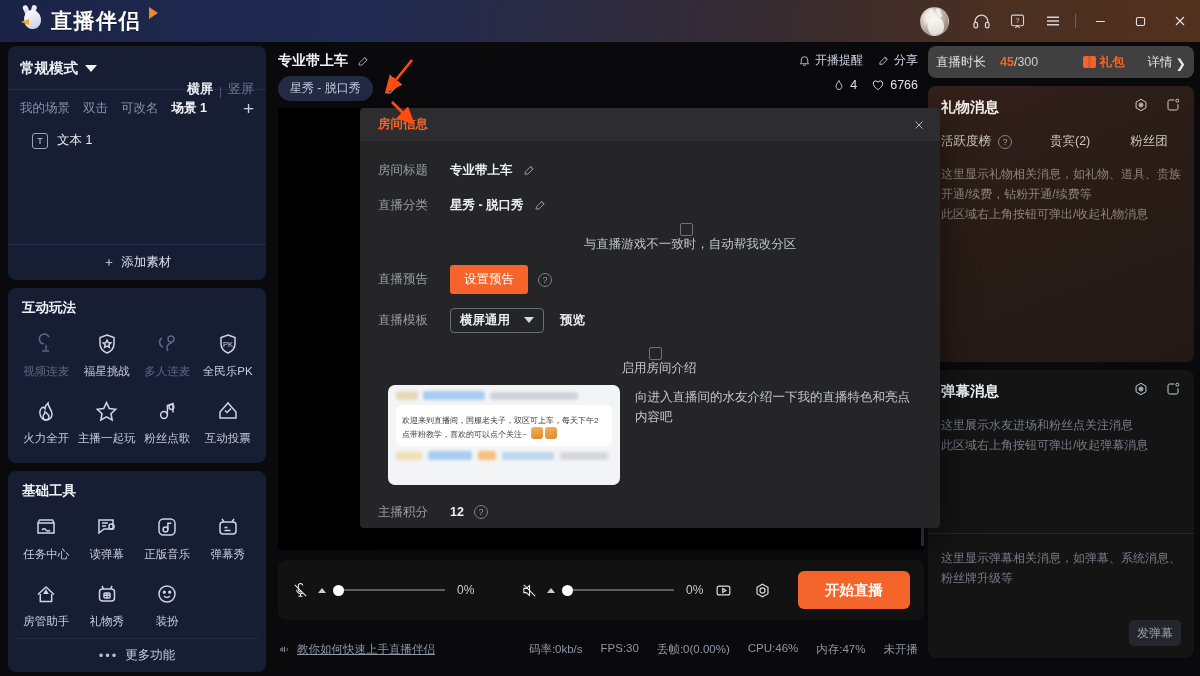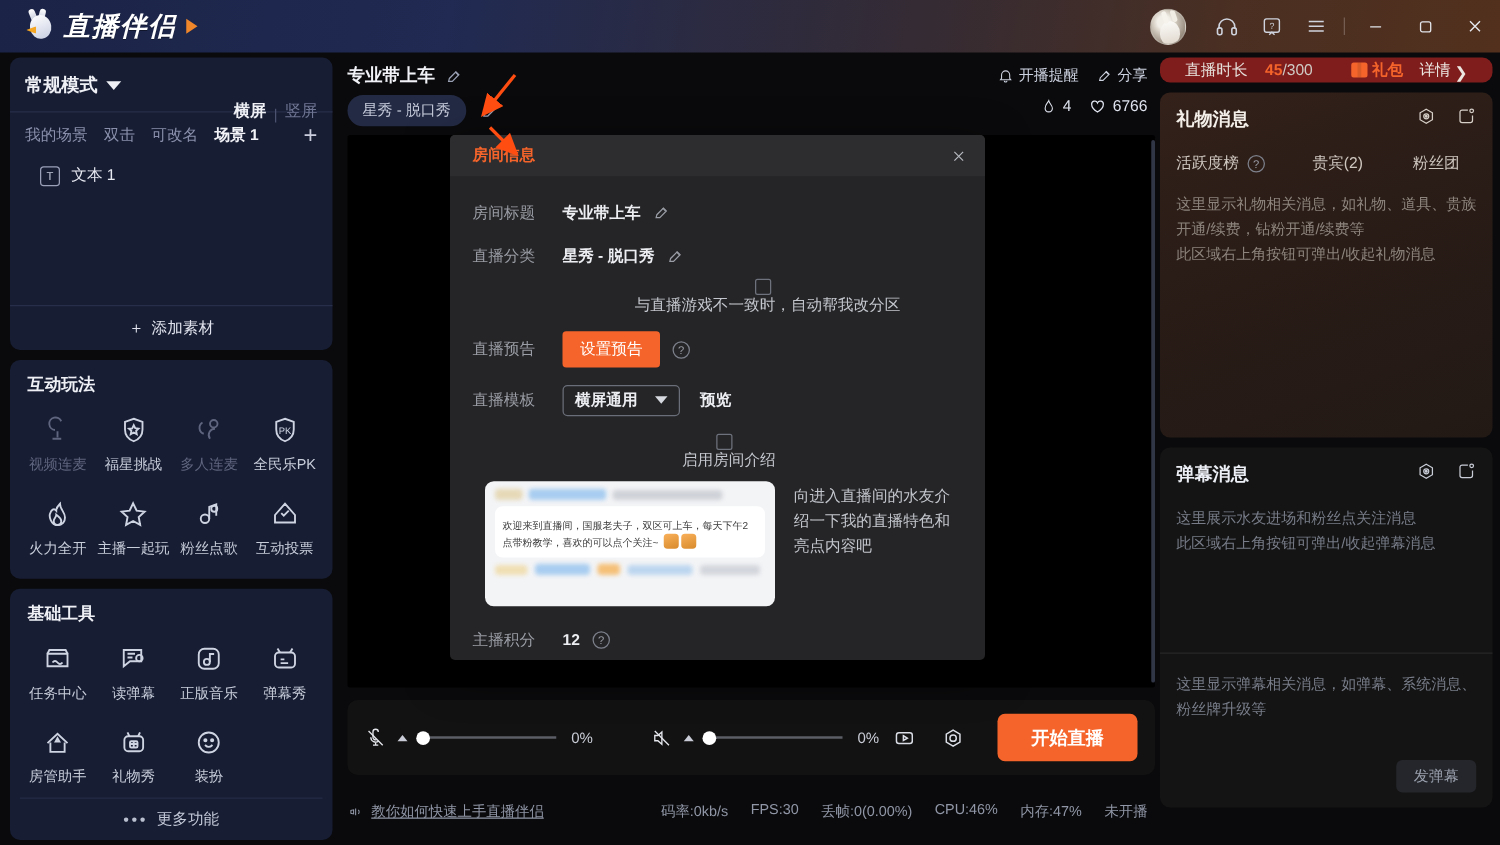--- a/index.html
+++ b/index.html
@@ -12,23 +12,22 @@
     -webkit-font-smoothing: antialiased;
   }
 
   
   #titlebar {
     position: absolute; left: 0; top: 0; width: 1200px; height: 42px;
     background: linear-gradient(100deg, #1b2346 0%, #202a52 30%, #352b33 62%, #4a2f22 82%, #52301d 100%);
     display: flex; align-items: center;
   }
   #titlebar .brand {
-    display: flex; align-items: center; gap: 7px;
+    display: flex; gap: 7px;
     margin-left: 18px;
-    font-style: italic;
   }
   .brand-mark {
     width: 26px; height: 24px; position: relative;
     display: flex; align-items: center; justify-content: center;
   }
   .brand-mark .body {
     width: 17px; height: 19px; border-radius: 50% 50% 48% 48%;
     background: linear-gradient(165deg,#ffffff,#c9cfe2);
     position: absolute; left: 6px; top: 3px;
     transform: rotate(-9deg);
@@ -192,33 +191,33 @@
   #status-bar {
     position: absolute; left: 0; top: 582px; width: 654px; height: 42px;
     display: flex; align-items: center; padding: 0 6px 0 8px;
     font-size: 11.5px; color: #9096a6;
   }
   #status-bar .tip { display: flex; align-items: center; gap: 6px; text-decoration: underline; }
   #status-bar .metrics { margin-left: auto; display: flex; gap: 18px; }
 
   
   #live-time {
-    height: 20px; background: #7f1d1d; border-radius: 8px;
-    display: flex; align-items: center; padding: 0 20px; font-size: 12.5px;
+    height: 32px; background: #404040; border-radius: 8px;
+    display: flex; align-items: center; padding: 0 8px; font-size: 12.5px;
   }
   .lt-label { color: #e6e1db; }
   .lt-val { margin-left: 14px; color: #cfcac4; }
   .lt-val b { color: #f5642a; font-weight: 700; }
   .lt-pack { margin-left: auto; display: flex; align-items: center; gap: 4px; color: #f5642a; font-size: 12.5px; font-weight: 700; }
   .pack-ico {
     width: 13px; height: 12px; background: #f5642a; border-radius: 2px;
     position: relative;
   }
   .pack-ico::after { content:""; position:absolute; left:5px; top:0; width:3px; height:12px; background: #2a211c22; }
-  .lt-detail { margin-left: 13px; display:flex; align-items:flex-end; gap: 3px; color: #ece7e1; font-size: 12.5px; }
+  .lt-detail { margin-left: 23px; display:flex; align-items:flex-end; gap: 3px; color: #ece7e1; font-size: 12.5px; }
 
   #gift-panel {
     margin-top: 8px; height: 276px; border-radius: 8px;
     background: linear-gradient(160deg, #33211a 0%, #2a1c17 40%, #221915 100%);
     padding: 11px 13px;
   }
   .mp-head { display: flex; align-items: center; }
   .mp-title { font-size: 14.5px; font-weight: 700; color: #f4efe9; }
   .mp-icons { margin-left: auto; display: flex; gap: 16px; color: #d6cfc7; }
   .gift-tabs { display: flex; align-items: center; margin-top: 16px; font-size: 12.5px; color: #cfc8c0; }
@@ -231,27 +230,27 @@
     margin-top: 8px; height: 288px; border-radius: 8px;
     background: #141414; padding: 11px 13px; position: relative;
   }
   #danmaku-panel .mp-title { color: #eceff5; }
   #danmaku-panel .mp-icons { color: #c8ccd6; }
   #danmaku-panel .placeholder { color: #777c88; }
   .dm-divider { height: 1px; background: #272727; margin: 78px -13px 0 -13px; }
   #send-danmaku {
     position: absolute; right: 13px; bottom: 12px;
     background: #24262b; color: #9aa0ad; border: none; border-radius: 5px;
-    width: 64px; height: 26px; font-size: 12px; cursor: pointer;
+    width: 52px; height: 26px; font-size: 12px; cursor: pointer;
     font-family: "Liberation Sans", sans-serif;
   }
 
   
   #modal {
-    position: absolute; left: 360px; top: 108px; width: 428px; height: 420px;
+    position: absolute; left: 360px; top: 108px; width: 580px; height: 420px;
     background: #252527; border-radius: 4px;
     box-shadow: 0 10px 34px rgba(0,0,0,.55);
     overflow: hidden; z-index: 40;
   }
   #modal-head {
     height: 33px; background: #2d2d2f; display: flex; align-items: center;
     padding: 0 10px 0 18px;
   }
   #modal-title { font-size: 12.5px; font-weight: 700; color: #f5642a; }
   #modal-close { margin-left: auto; color: #b3b6bd; display: flex; padding: 4px; }

